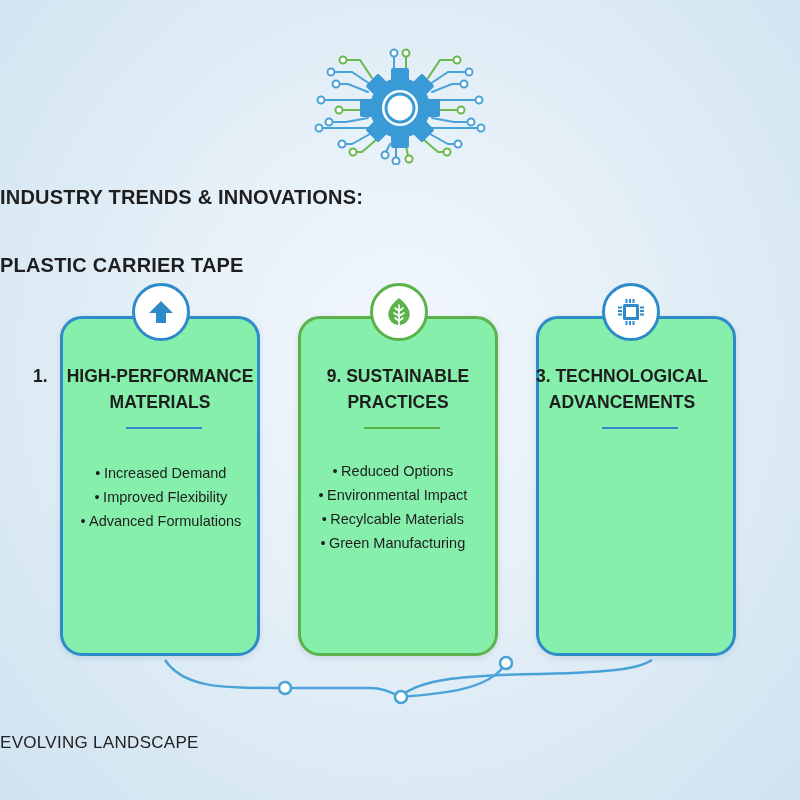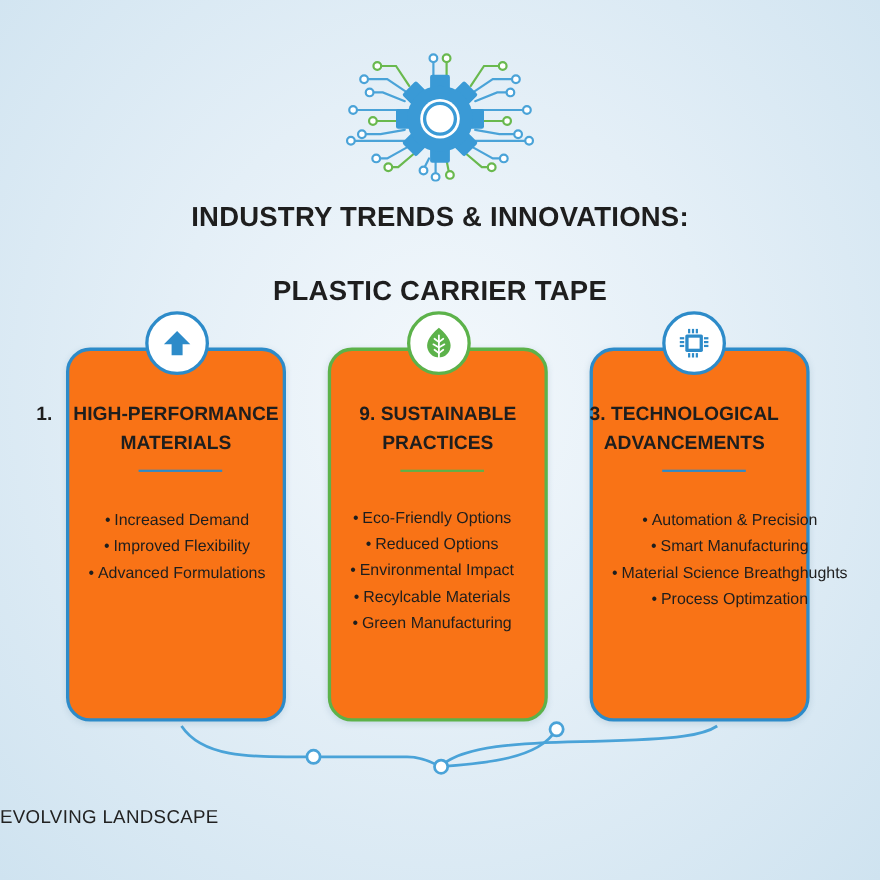--- a/index.html
+++ b/index.html
@@ -5,30 +5,30 @@
   html, body { margin: 0; padding: 0; }
   body {
     width: 800px; height: 800px; position: relative; overflow: hidden;
     background: radial-gradient(ellipse at 50% 45%, #f3f8fc 0%, #e4eff7 45%, #cfe3f0 100%);
     font-family: "Liberation Sans", "DejaVu Sans", sans-serif;
     color: #1c1c1c;
   }
   .abs { position: absolute; }
   .logo { left: 310px; top: 40px; width: 180px; height: 125px; }
   .title {
-    left: 0; width: 800px; text-align: center;
-    font-weight: bold; font-size: 25px; line-height: 33px; color: #1e1e1e;
+    left: 0; width: 800px; text-align: left;
+    font-weight: bold; font-size: 20px; line-height: 33px; color: #1e1e1e;
     letter-spacing: 0.2px;
   }
   .title.l1 { top: 181px; }
   .title.l2 { top: 209px; margin-top: 40px; }
 
   .card {
     position: absolute; top: 316px; width: 200px; height: 340px;
-    background: #f97316; border: 3px solid #2d8bc9; border-radius: 22px;
+    background: #86efac; border: 3px solid #2d8bc9; border-radius: 22px;
     box-sizing: border-box; box-shadow: 0 2px 6px rgba(80,120,150,0.18);
   }
   .card.green { border-color: #5cb24a; }
   .badge {
     position: absolute; width: 58px; height: 58px; border-radius: 50%;
     background: #fff; border: 3px solid #2d8bc9; box-sizing: border-box;
     top: 283px; display: flex; align-items: center; justify-content: center;
   }
   .badge.green { border-color: #5cb24a; }
   .card-title {
@@ -173,21 +173,20 @@
   </svg>
 </div>
 
 <div class="card green" style="left:298px;">
   <div class="card-title">
     <div>9. SUSTAINABLE</div>
     <div>PRACTICES</div>
   </div>
   <div class="divider green"></div>
   <ul class="bullets" style="left:14px; top:140px;">
-    <li>Eco-Friendly Options</li>
     <li>Reduced Options</li>
     <li>Environmental Impact</li>
     <li>Recylcable Materials</li>
     <li>Green Manufacturing</li>
   </ul>
 </div>
 <div class="badge green" style="left:370px;">
   <svg width="28" height="30" viewBox="0 0 28 30">
     <path d="M14 1 C24 9 26 16 24 21 C22 26 18 28 14 28 C10 28 6 26 4 21 C2 16 4 9 14 1 Z" fill="#5cb24a"></path>
     <g stroke="#fff" stroke-width="1.6" fill="none" stroke-linecap="round">
@@ -201,26 +200,20 @@
     </g>
   </svg>
 </div>
 
 <div class="card" style="left:536px;">
   <div class="card-title" style="left:-14px;">
     <div>3. TECHNOLOGICAL</div>
     <div>ADVANCEMENTS</div>
   </div>
   <div class="divider"></div>
-  <ul class="bullets" style="left:14px; top:142px;">
-    <li>Automation &amp; Precision</li>
-    <li>Smart Manufacturing</li>
-    <li>Material Science Breathghughts</li>
-    <li>Process Optimzation</li>
-  </ul>
 </div>
 <div class="badge" style="left:602px;">
   <svg width="30" height="30" viewBox="0 0 30 30">
     <rect x="7" y="7" width="16" height="16" rx="1.5" fill="#2d8bc9"></rect>
     <rect x="10" y="10" width="10" height="10" fill="#fff"></rect>
     <g fill="#2d8bc9">
       <rect x="9.5" y="2" width="2" height="4"></rect>
         <rect x="13" y="2" width="2" height="4"></rect>
         <rect x="16.5" y="2" width="2" height="4"></rect>
       <rect x="9.5" y="24" width="2" height="4"></rect>

